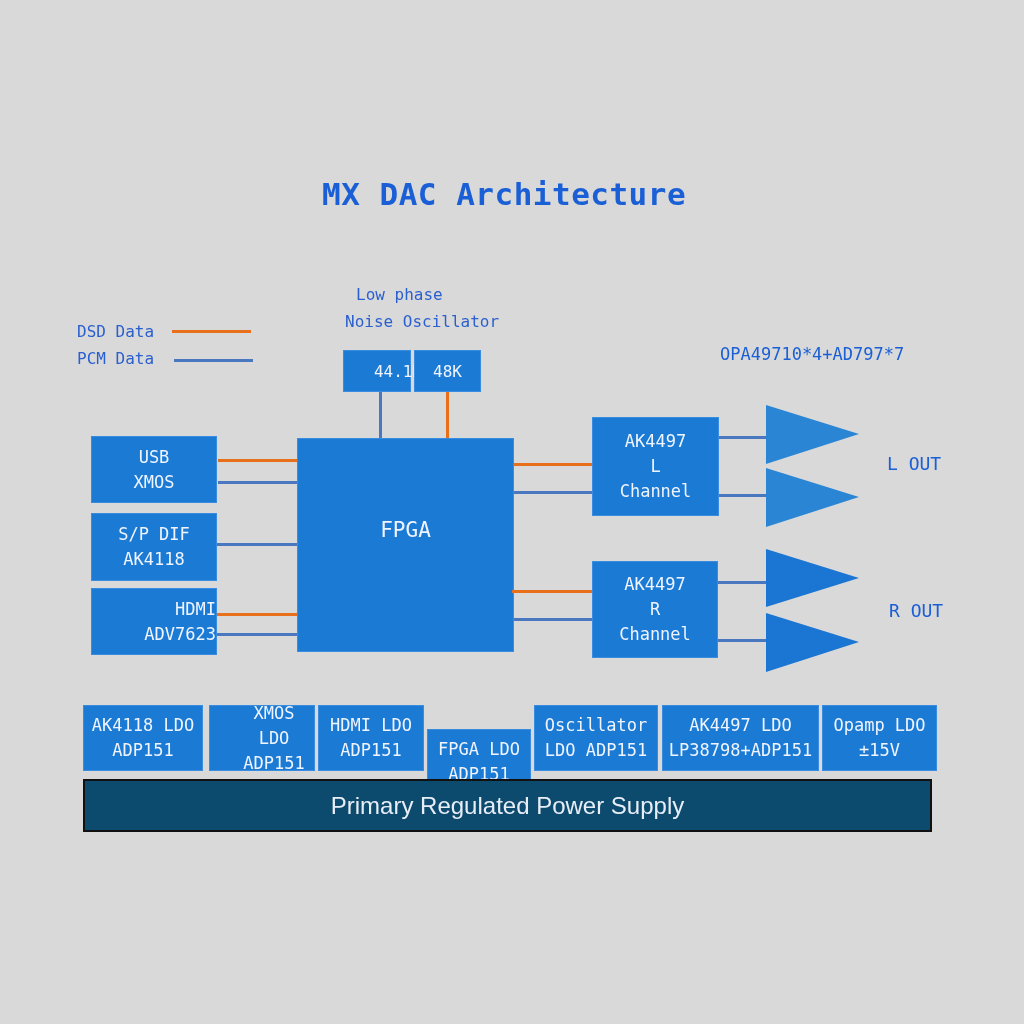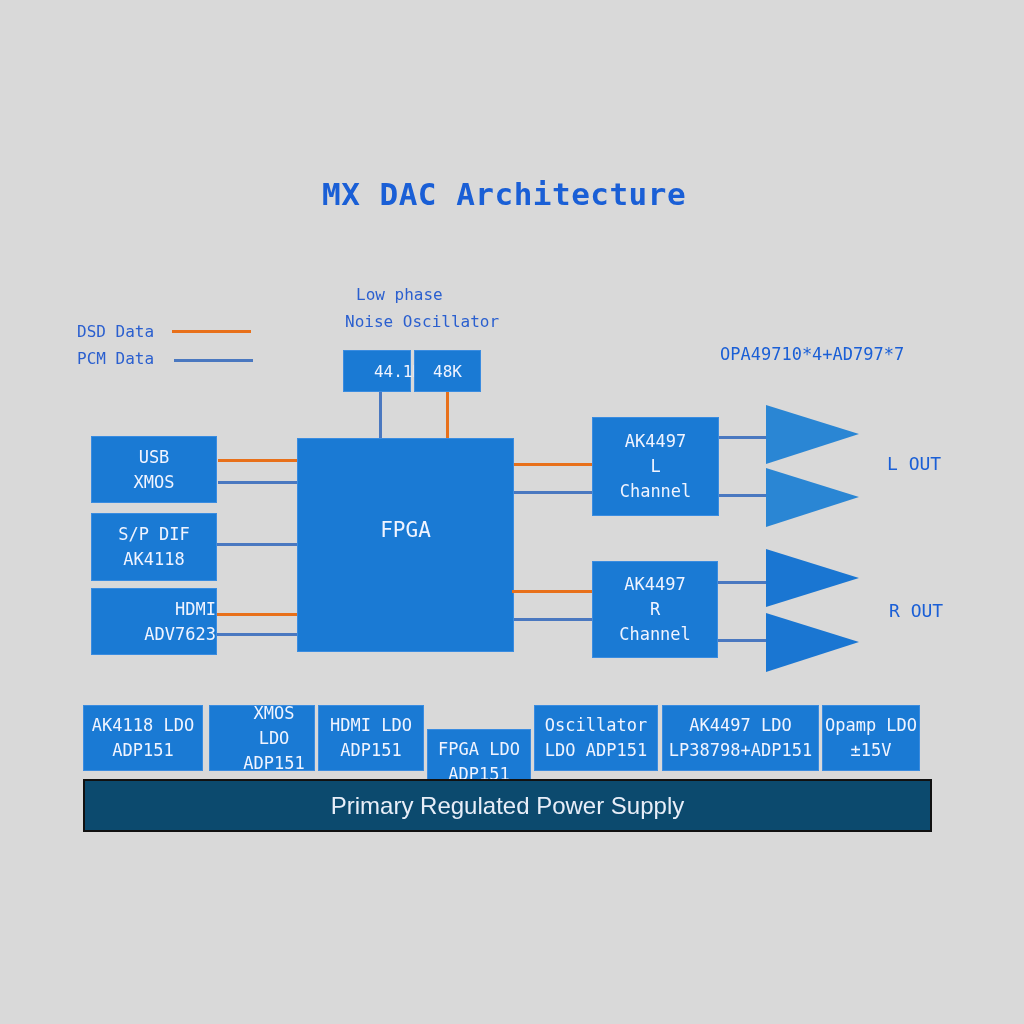--- a/index.html
+++ b/index.html
@@ -115,20 +115,20 @@
   <span>ADP151</span>
 </div>
 <div class="box ldo" style="left:534px;width:124px;">
   <span>Oscillator</span>
   <span>LDO ADP151</span>
 </div>
 <div class="box ldo" style="left:662px;width:157px;">
   <span>AK4497 LDO</span>
   <span>LP38798+ADP151</span>
 </div>
-<div class="box ldo" style="left:822px;width:98px;">
+<div class="box ldo" style="left:822px;width:115px;">
   <span>Opamp LDO</span>
   <span>±15V</span>
 </div>
 
 <div class="box psu">
   <span>Primary Regulated Power Supply</span>
 </div>
 
 </body></html>

